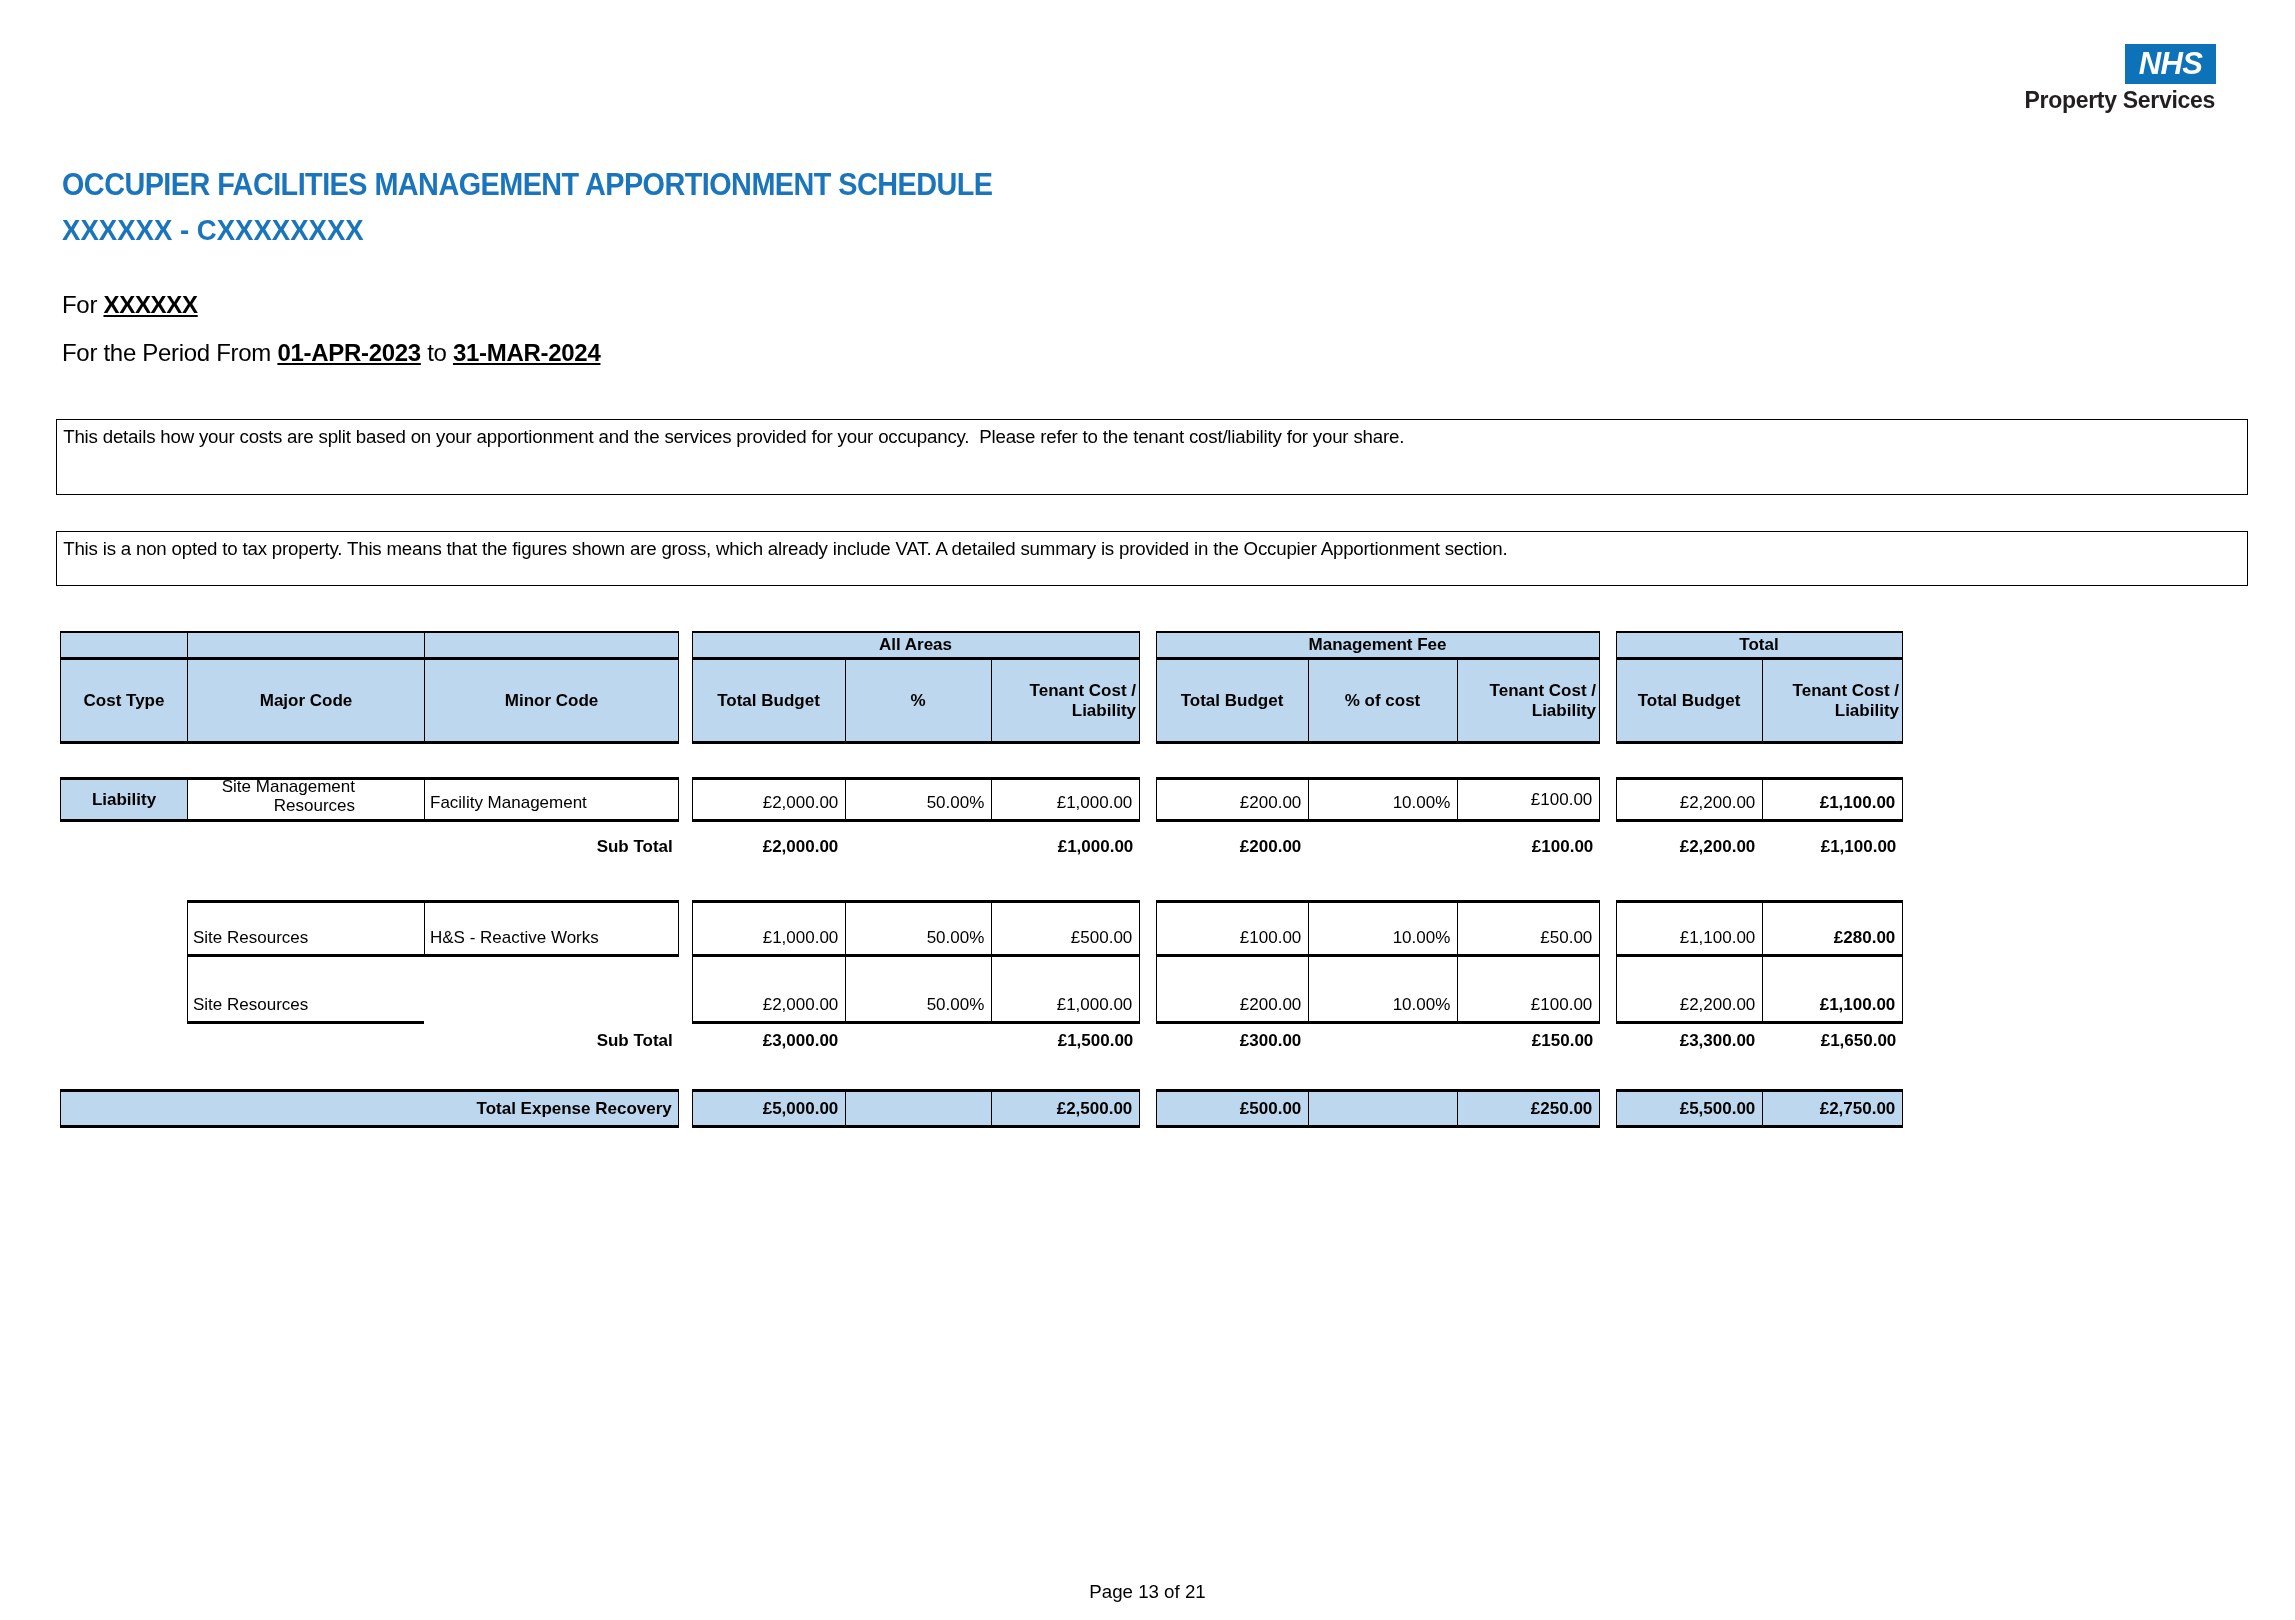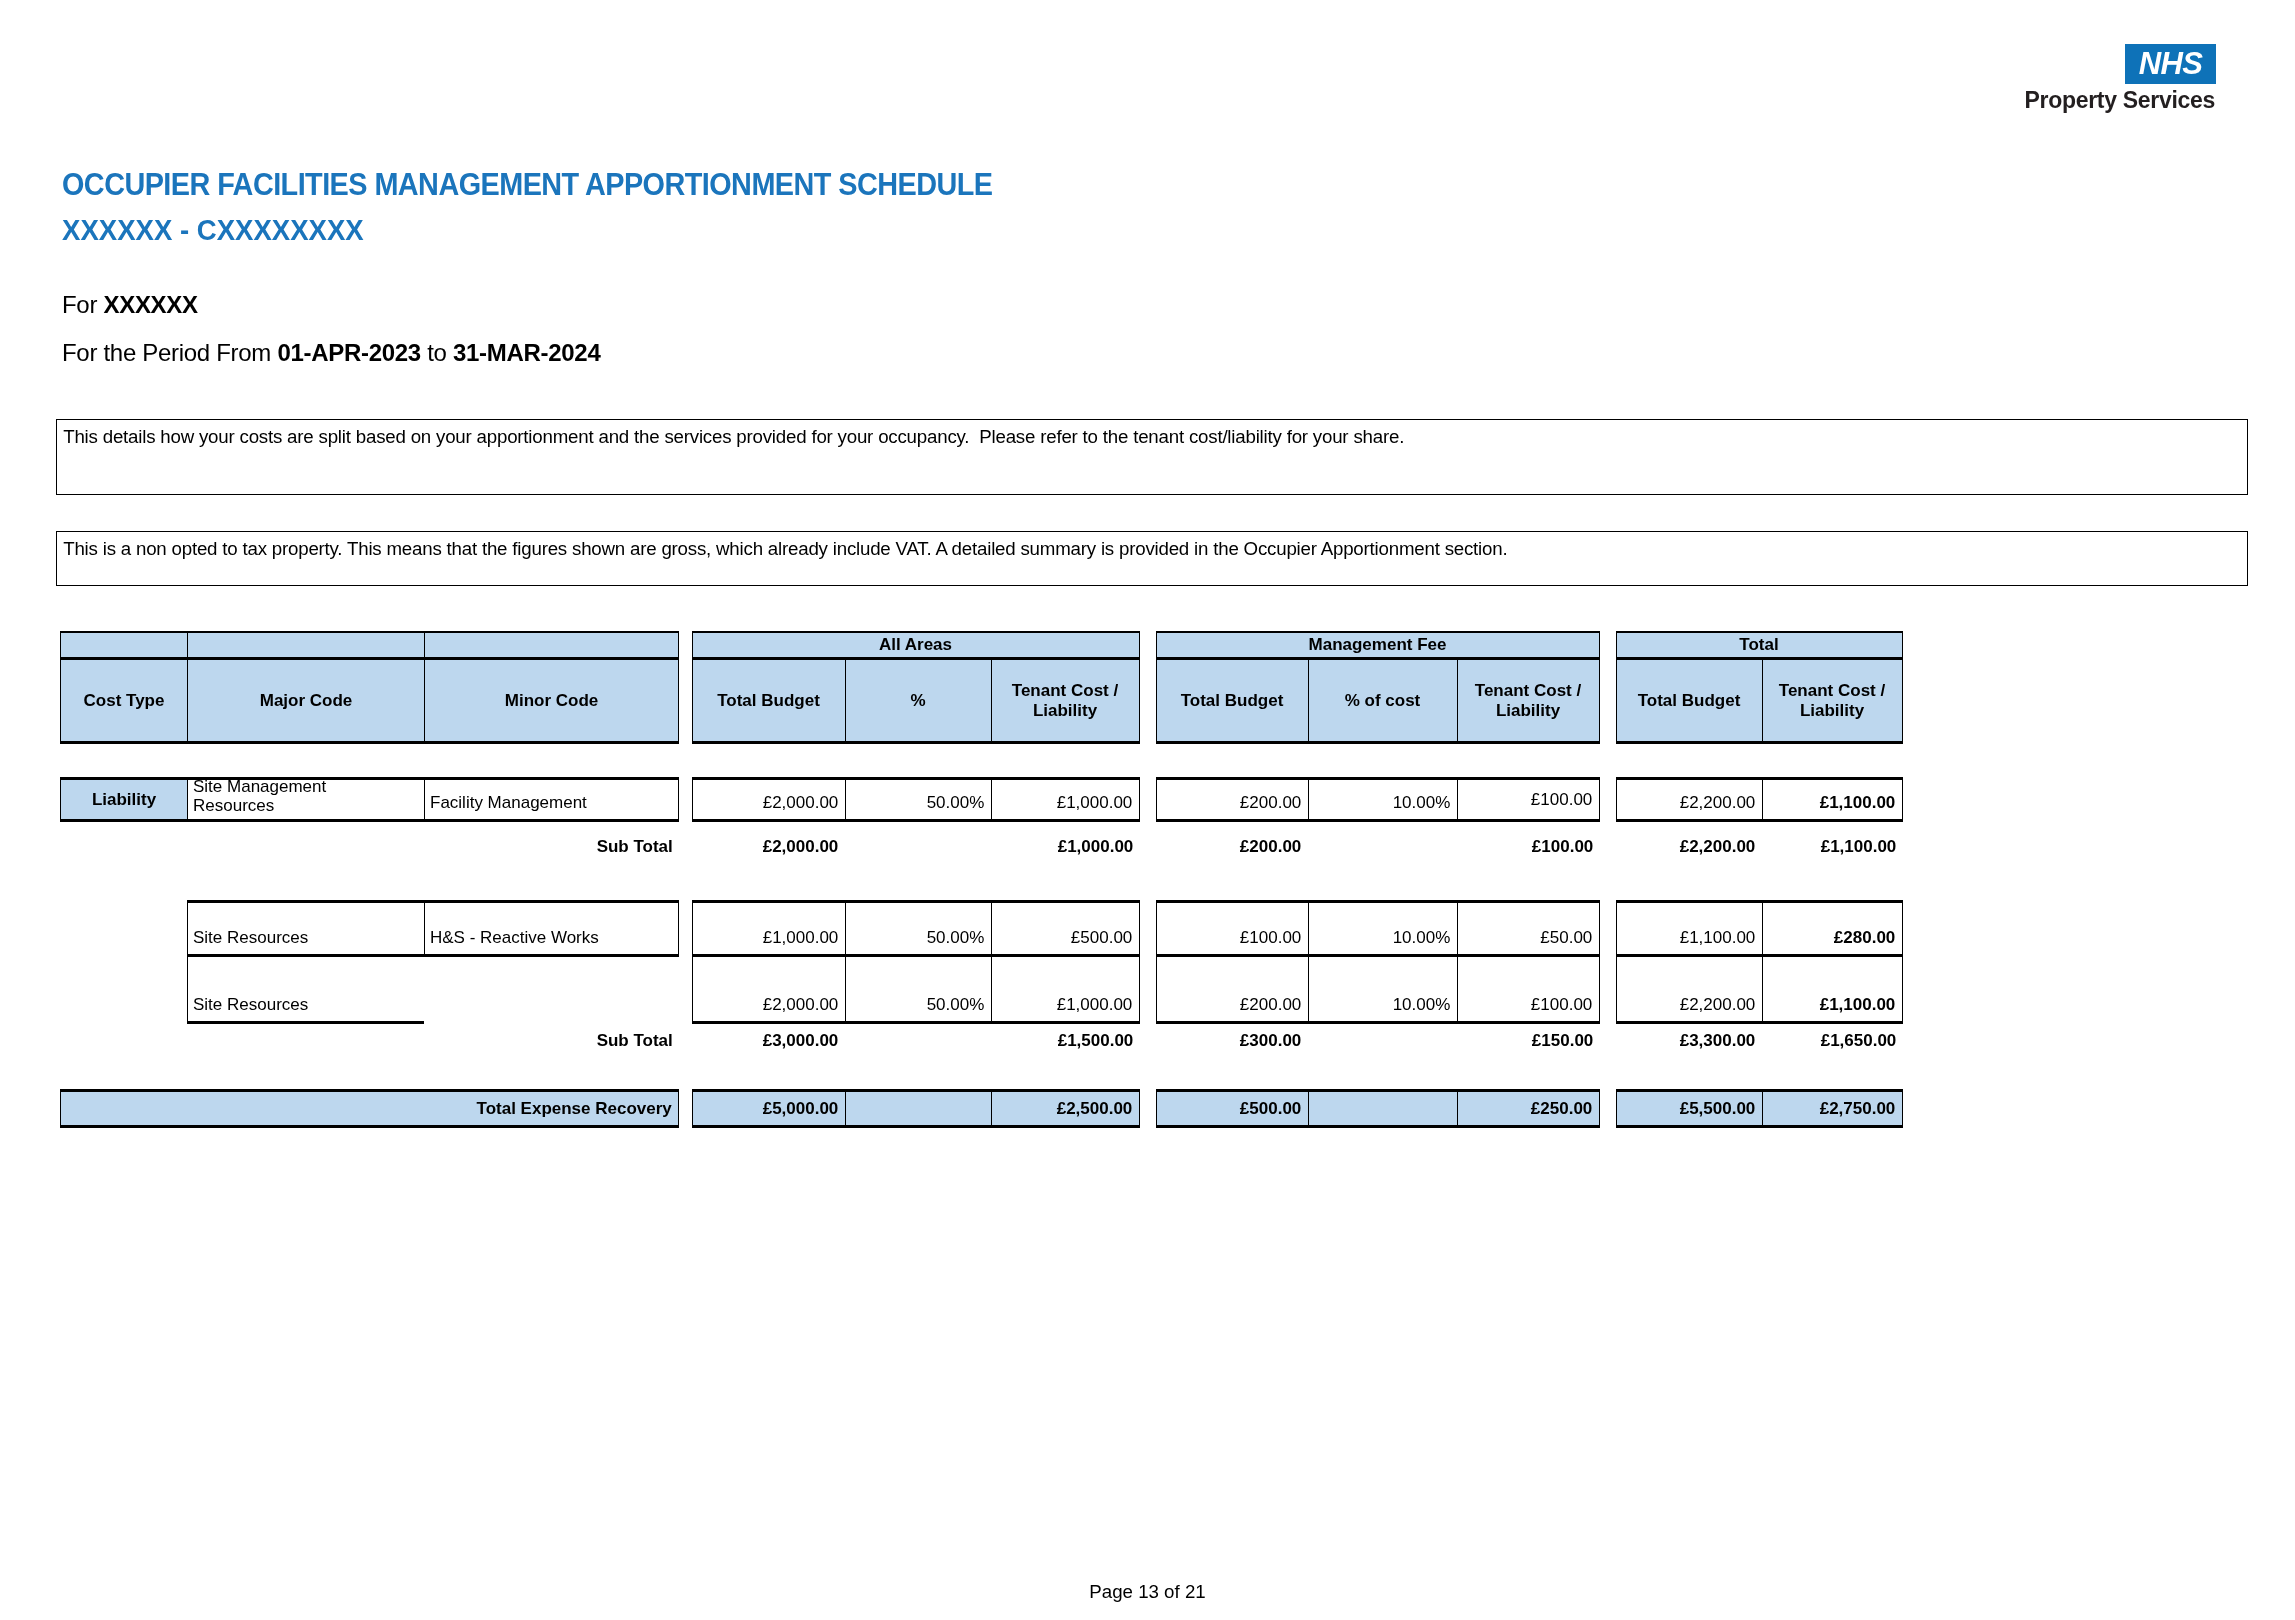--- a/index.html
+++ b/index.html
@@ -25,21 +25,21 @@
     position:absolute; left:62px; top:167px; font-size:31px; font-weight:bold;
     color:#1B75BC; white-space:nowrap; transform:scaleX(0.93); transform-origin:left;
     letter-spacing:-0.6px;
   }
   .title2 {
     position:absolute; left:62px; top:214px; font-size:29px; font-weight:bold;
     color:#1B75BC; white-space:nowrap; transform:scaleX(0.95); transform-origin:left;
   }
   .forline { position:absolute; left:62px; top:291px; font-size:24px; white-space:nowrap; letter-spacing:-0.3px; }
   .periodline { position:absolute; left:62px; top:339px; font-size:24px; white-space:nowrap; letter-spacing:-0.3px; }
-  .bold { font-weight:bold; }
+  .bold { font-weight:bold;text-decoration:underline; }
   
   .note {
     position:absolute; left:56px; width:2192px; border:1.9px solid #000;
     font-size:18.7px; line-height:1.25; padding:5px 6.2px; white-space:pre-wrap;
     letter-spacing:-0.2px;
   }
   .note1 { top:419px; height:76px; }
   .note2 { top:531px; height:55px; }
   
   .fmgrid {
@@ -54,21 +54,21 @@
   .b  { font-weight:bold; }
   .ctr { align-items:center; justify-content:center; text-align:center; padding:1.2px 2.5px; }
   .num { align-items:flex-end; justify-content:flex-end; padding:0 6.2px 6.2px 2.5px; white-space:nowrap; }
   .txt { align-items:flex-end; justify-content:flex-start; padding:0 5px 6.2px 5px; text-align:left; }
   .mid { align-items:center; }
   .wrap-major { padding-right:69px; }
   .wrap-minor { padding-right:44px; }
   .strow { align-items:center; justify-content:flex-end; padding:0 6.2px 0 2.5px; white-space:nowrap; }
   .vctr { align-items:center; padding-bottom:0; }
   
-  .b-l  { border-left:1.9px solid #000; }
+  .b-l  { border-left:1.9px solid #000;text-align:right; }
   .b-r  { border-right:1.9px solid #000; }
   .b-t4 { border-top:2.5px solid #000; }
   .b-th { border-top:3.7px solid #000; }
   .b-bh { border-bottom:3.7px solid #000; }
   
   .pagefoot {
     position:absolute; left:0; top:1581px; width:2295px; text-align:center; font-size:18.7px;
   }
 </style>
 </head>

